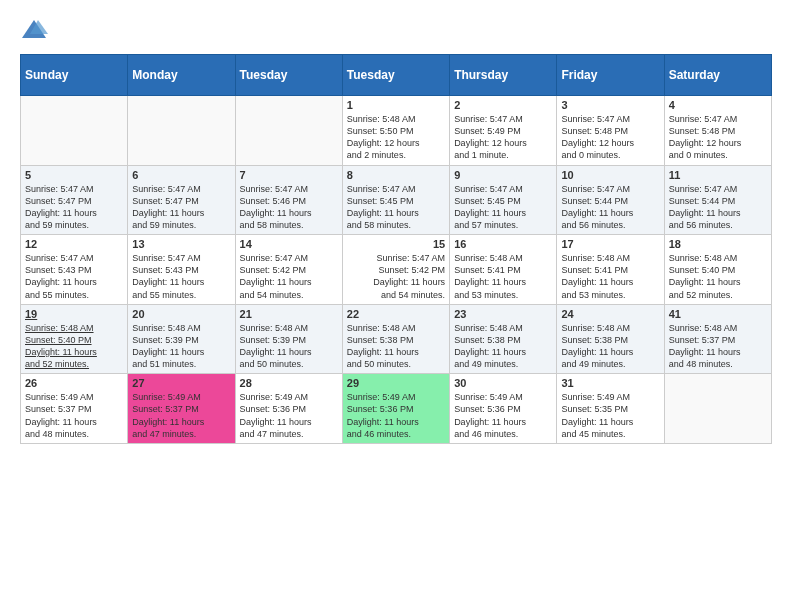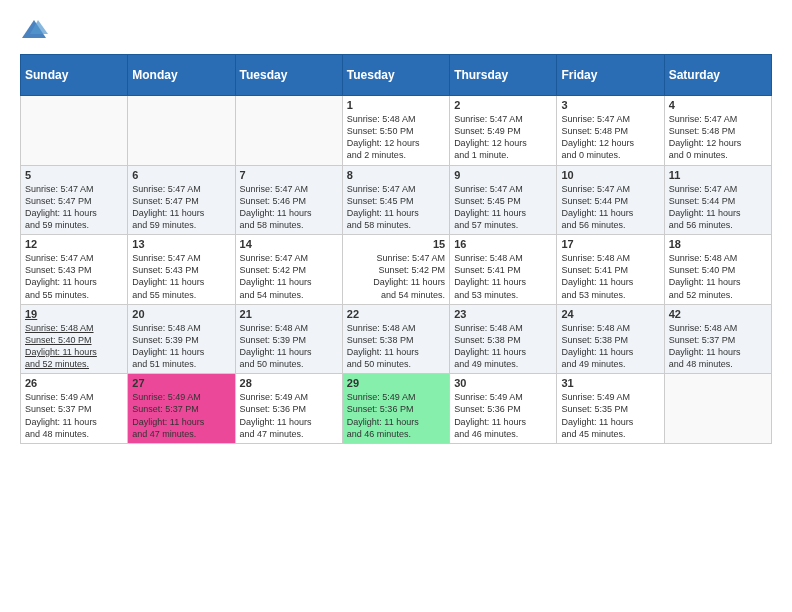--- a/index.html
+++ b/index.html
@@ -310,21 +310,21 @@
 and 49 minutes.</div>
           </td>
           <td style="background: rgb(240, 244, 248);">
             <div class="day-number">24</div>
             <div class="day-info" style="white-space: pre-line;">Sunrise: 5:48 AM
 Sunset: 5:38 PM
 Daylight: 11 hours
 and 49 minutes.</div>
           </td>
           <td style="background: rgb(240, 244, 248);">
-            <div class="day-number">42</div>
+            <div class="day-number">41</div>
             <div class="day-info" style="white-space: pre-line;">Sunrise: 5:48 AM
 Sunset: 5:37 PM
 Daylight: 11 hours
 and 48 minutes.</div>
           </td>
         </tr>
         <tr>
           <td style="background: rgb(255, 255, 255);">
             <div class="day-number">26</div>
             <div class="day-info" style="white-space: pre-line;">Sunrise: 5:49 AM

